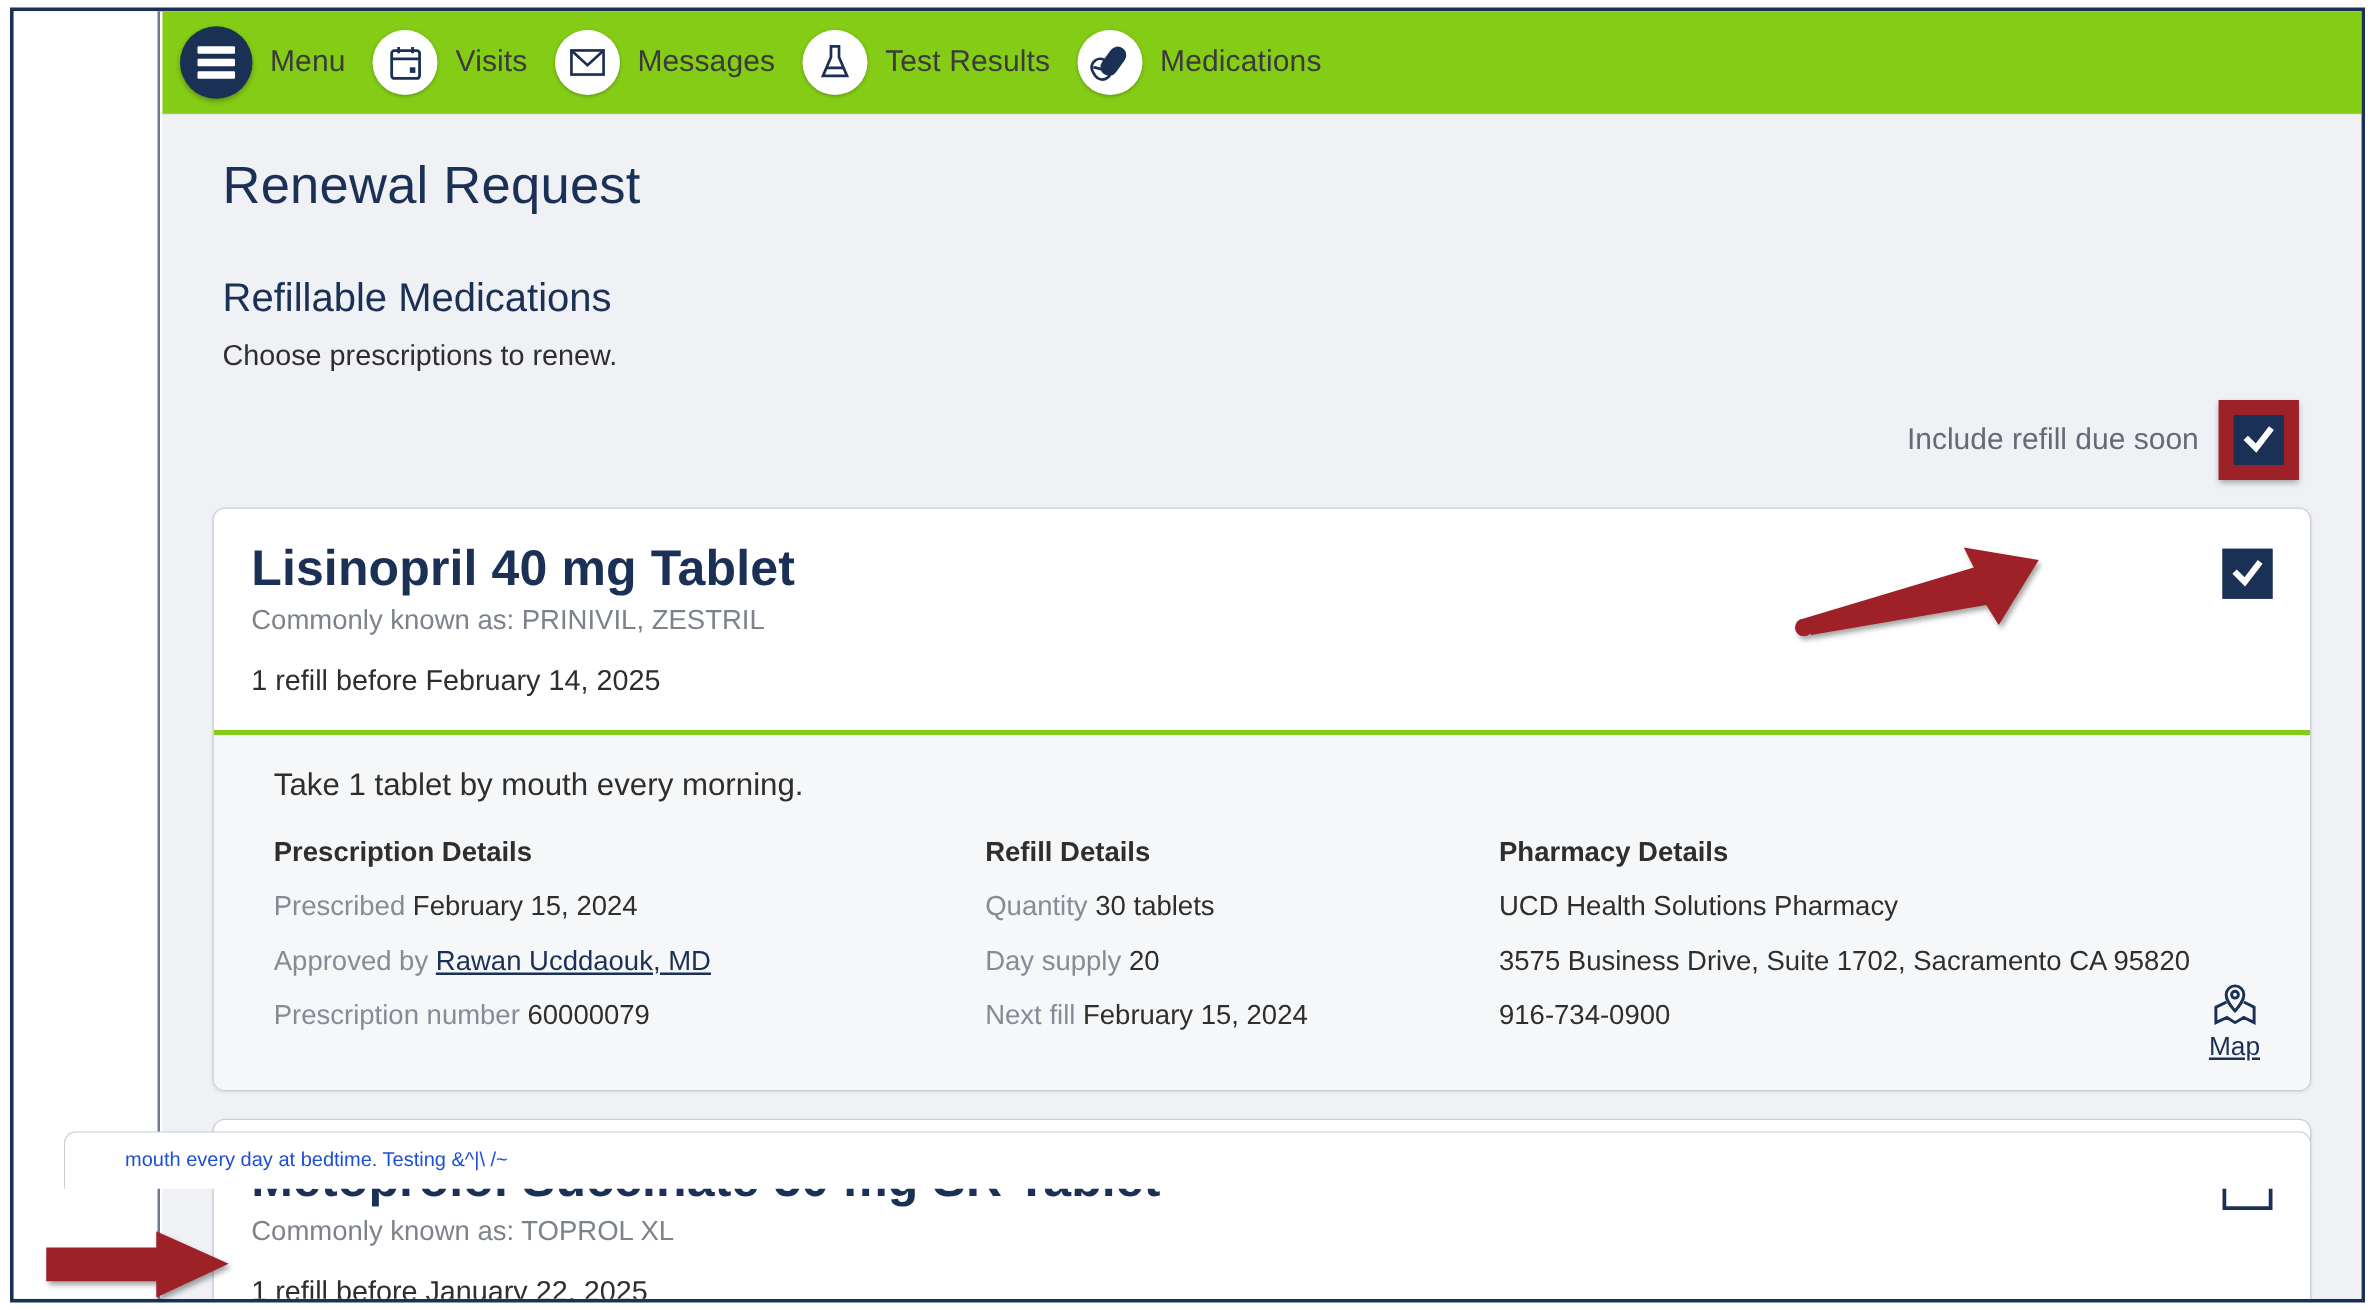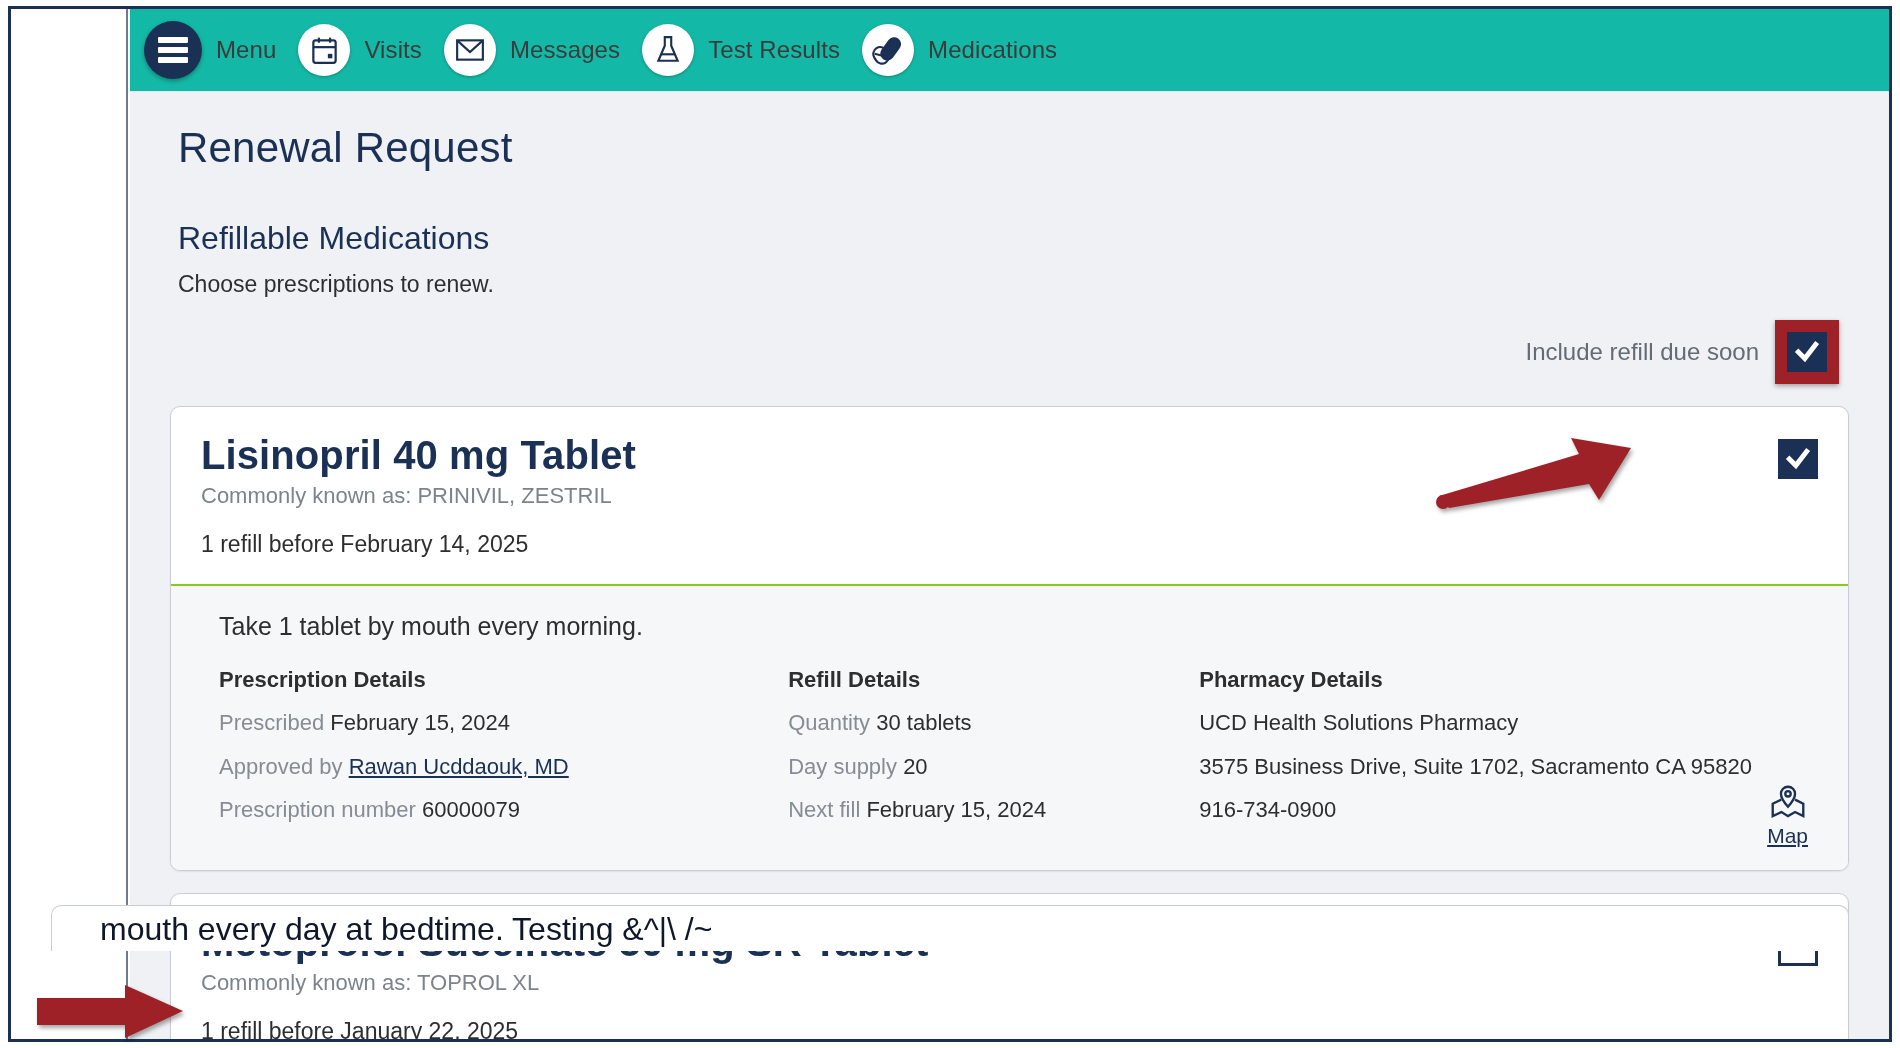--- a/index.html
+++ b/index.html
@@ -32,21 +32,21 @@
     right: 0; bottom: 0;
     background: #eff1f5;
     display: flex;
     flex-direction: column;
   }
 
   
   .topnav {
     height: 83px;
     flex: 0 0 83px;
-    background: #14b8a6;
+    background: #84cc16;
     display: flex;
     align-items: center;
     padding-left: 10px;
     gap: 0px;
     border-bottom: 1px solid #e2e5ea;
   }
   .nav-item {
     display: flex;
     align-items: center;
     gap: 14px;
@@ -167,21 +167,21 @@
   }
   .med-refill {
     font-size: 23px;
     color: #2e2e2e;
     padding-top: 22px;
   }
   .card-head .cb { margin-top: 6px; }
 
   .card-detail {
     background: #f6f7f8;
-    border-top: 2px solid #84cc16;
+    border-top: 4px solid #84cc16;
     padding: 26px 48px 30px 48px;
     position: relative;
   }
   .sig {
     font-size: 25px;
     color: #2e2e2e;
     padding-bottom: 26px;
   }
   .detail-cols {
     display: flex;
@@ -268,22 +268,22 @@
   .ghost-card {
     background: #ffffff;
     border: 1px solid #c9ced6;
     border-radius: 10px 10px 0 0;
     border-bottom: none;
     height: 46px;
     overflow: hidden;
     padding-left: 48px;
   }
   .ghost-text {
-    font-size: 32px;
-    color: #0f172a;
+    font-size: 16px;
+    color: #1d4ed8;
     white-space: nowrap;
     line-height: 46px;
   }
 
   
   .arrow { position: absolute; z-index: 8; pointer-events: none;
            filter: drop-shadow(2px 3px 2px rgba(0,0,0,.35)); }
 </style>
 </head>
 <body>

